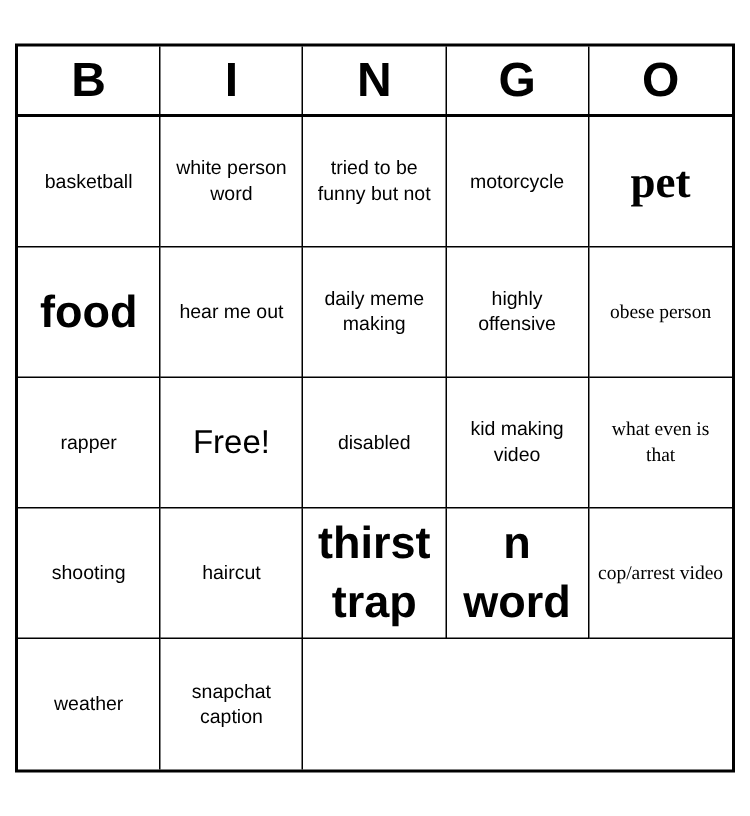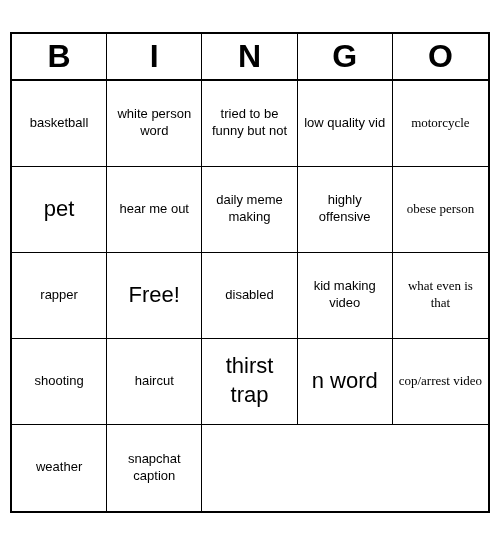--- a/index.html
+++ b/index.html
@@ -51,22 +51,22 @@
       word-break: break-word;
     }
     .bingo-cell:nth-child(5n) {
       border-right: none;
       font-family: Liberation Serif, serif;
     }
     .bingo-cell:nth-child(n+21) {
       border-bottom: none;
     }
     .bingo-cell.large-text {
-      font-size: 22px;
-      font-weight: normal;
+      font-size: 30px;
+      font-weight: bold;
     }
     .bingo-cell.free {
       font-size: 22px;
       font-weight: normal;
     }
   </style>
 </head>
 <body>
 
 <div class="bingo-container">
@@ -74,23 +74,23 @@
   <div class="bingo-header-cell">B</div>
       <div class="bingo-header-cell">I</div>
       <div class="bingo-header-cell">N</div>
       <div class="bingo-header-cell">G</div>
       <div class="bingo-header-cell">O</div>
     </div>
   <div class="bingo-grid">
   <div class="bingo-cell">basketball</div>
       <div class="bingo-cell">white person word</div>
       <div class="bingo-cell">tried to be funny but not</div>
-      <div class="bingo-cell">low quality vid</div>
       <div class="bingo-cell">motorcycle</div>
       <div class="bingo-cell large-text">pet</div>
+      <div class="bingo-cell large-text">food</div>
       <div class="bingo-cell">hear me out</div>
       <div class="bingo-cell">daily meme making</div>
       <div class="bingo-cell">highly offensive</div>
       <div class="bingo-cell">obese person</div>
       <div class="bingo-cell">rapper</div>
       <div class="bingo-cell large-text free">Free!</div>
       <div class="bingo-cell">disabled</div>
       <div class="bingo-cell">kid making video</div>
       <div class="bingo-cell">what even is that</div>
       <div class="bingo-cell">shooting</div>

